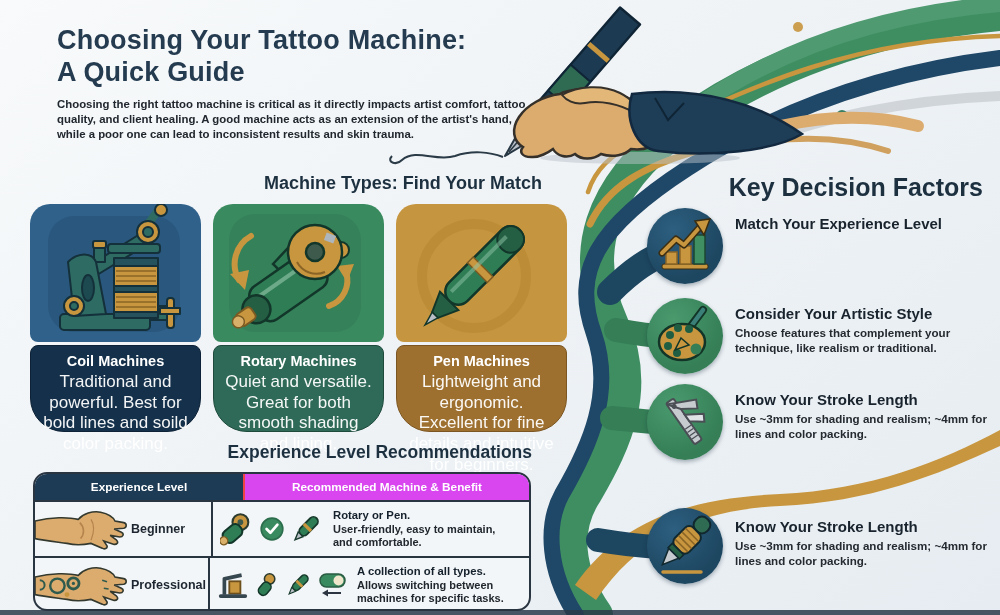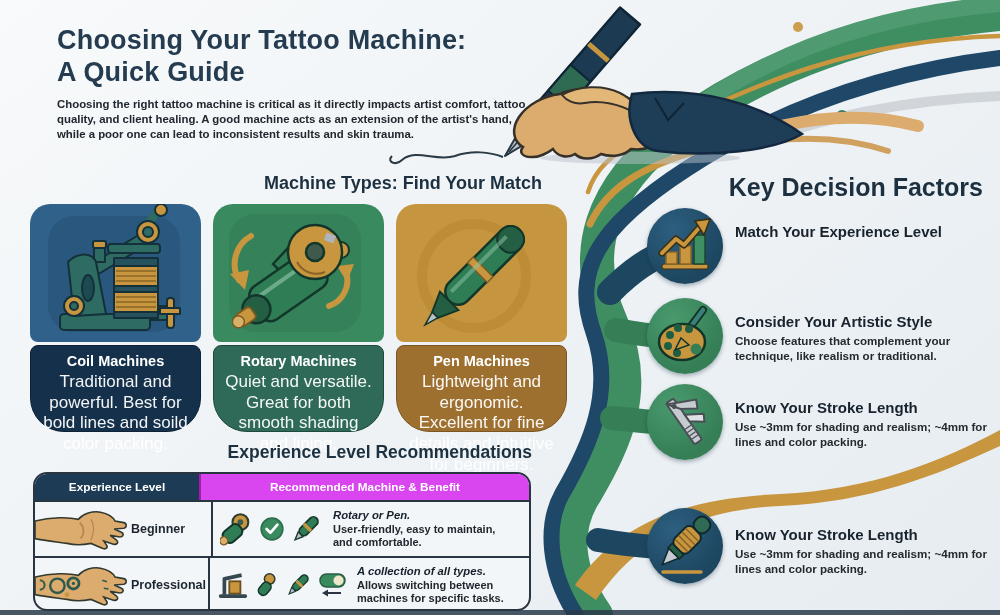--- a/index.html
+++ b/index.html
@@ -31,38 +31,38 @@
   .c2 .card-img{background:#3a8a5f;} .c2 .card-cap{background:#2e6a57;border:1px solid #1d4a3b;}
   .c3 .card-img{background:#c6953f;} .c3 .card-cap{background:#9e7030;border:1px solid #7c5622;}
 
   .factor{position:absolute;z-index:2;}
   .f-circle{position:absolute;width:76px;height:76px;border-radius:50%;
     display:flex;align-items:center;justify-content:center;
     box-shadow:0 2px 4px rgba(20,40,60,.35);}
   .bg-navy{background:radial-gradient(circle at 35% 28%,#2d5f80,#1d4660 70%);}
   .bg-green{background:radial-gradient(circle at 35% 28%,#4a9a6e,#357e56 70%);}
   .f-text{position:absolute;width:252px;}
-  .f-text h3{margin:8px 0 3px 0;font-size:15px;color:#18232d;}
+  .f-text h3{margin:0 0 3px 0;font-size:15px;color:#18232d;}
   .f-text p{margin:0;font-size:11.6px;line-height:1.3;color:#242a30;font-weight:600;}
 
   .table{left:33px;top:472px;width:498px;height:139px;border:2px solid #2a3542;
     border-radius:14px;overflow:hidden;background:#f3f6f8;box-sizing:border-box;}
   .thead{display:flex;height:26px;border-bottom:2px solid #2a3542;}
   .th{color:#fff;font-weight:bold;font-size:11.8px;display:flex;align-items:center;justify-content:center;}
-  .th1{width:166px;background:#1e3b55;border-right:2px solid #a21caf;box-sizing:border-box;}
+  .th1{width:210px;background:#1e3b55;border-right:2px solid #ef4444;box-sizing:border-box;}
   .th2{flex:1;background:#d946ef;}
   .trow{display:flex;height:54px;}
   .trow+.trow{border-top:2px solid #2a3542;}
   .cell-level{width:178px;border-right:2px solid #2a3542;box-sizing:border-box;
     position:relative;display:flex;align-items:center;}
   .cell-level svg{position:absolute;left:0;top:3px;}
   .level-label{margin-left:96px;font-size:12.5px;font-weight:bold;color:#1d2630;}
   .cell-rec{flex:1;display:flex;align-items:center;gap:5px;padding-left:7px;}
   .rec-text{width:172px;margin-left:4px;}
-  .rec-text .lead{font-size:11.3px;font-weight:bold;color:#14202b;line-height:1.18;font-style:italic;}
+  .rec-text .lead{font-size:11.3px;font-weight:bold;color:#14202b;line-height:1.18;}
   .rec-text .body{font-size:11px;line-height:1.18;color:#20272e;font-weight:600;}
 </style>
 </head>
 <body>
 
 <div class="canvas">
 
   <svg id="deco" width="1000" height="615" viewBox="0 0 1000 615">
 
     <g>

